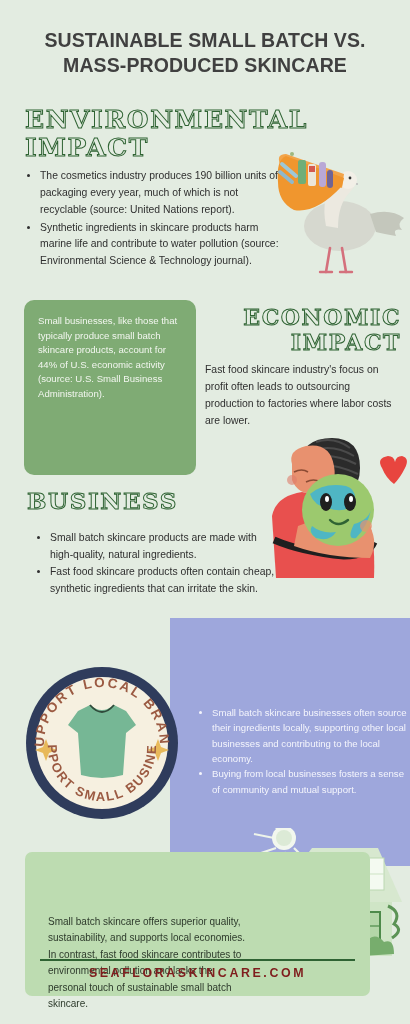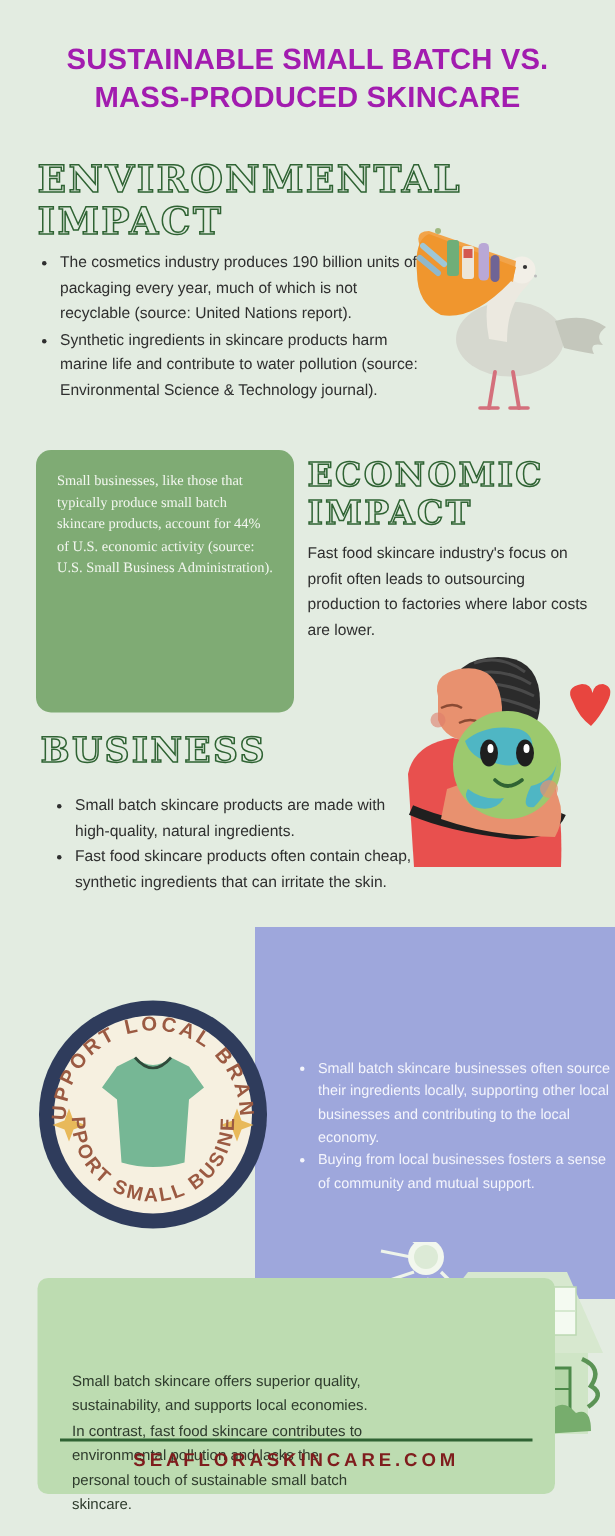--- a/index.html
+++ b/index.html
@@ -21,21 +21,21 @@
   .title {
     position: absolute;
     left: 20px;
     top: 28px;
     width: 370px;
     text-align: center;
     font-size: 19.5px;
     font-weight: bold;
     line-height: 1.28;
     letter-spacing: 0.1px;
-    color: #a21caf;
+    color: #404040;
   }
 
   
   .outline-head {
     font-family: "DejaVu Serif", serif;
     font-weight: bold;
     letter-spacing: 1.6px;
     color: transparent;
     -webkit-text-stroke: 1px #2f6333;
     text-shadow:
@@ -88,31 +88,30 @@
     font-weight: bold;
     color: #24601f;
     line-height: 1;
     letter-spacing: -1px;
     margin: 2px 0 8px 0;
   }
   .stat-text {
     font-size: 9.6px;
     line-height: 1.52;
     color: #f2f6ef;
-    font-family: Liberation Serif, serif;
   }
 
   
   .eco-head {
     position: absolute;
     left: 205px;
     top: 305px;
     width: 196px;
     font-size: 22px;
-    text-align: left;
+    text-align: right;
   }
   .eco-text {
     position: absolute;
     left: 205px;
     top: 362px;
     width: 196px;
     font-size: 10.4px;
     line-height: 1.62;
     text-align: left;
   }

